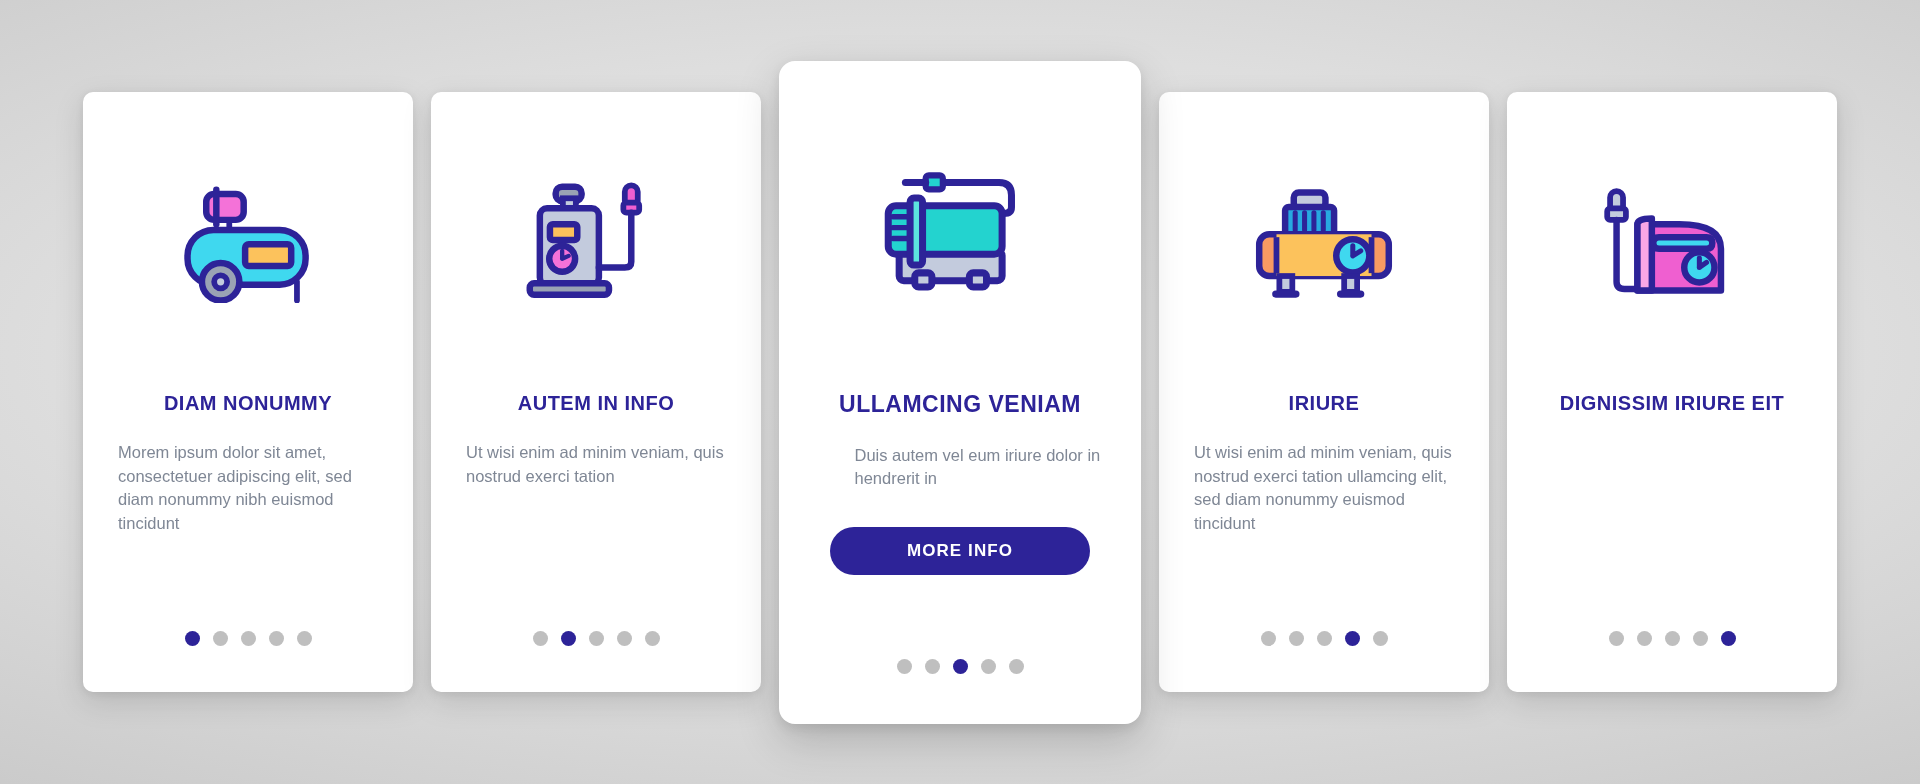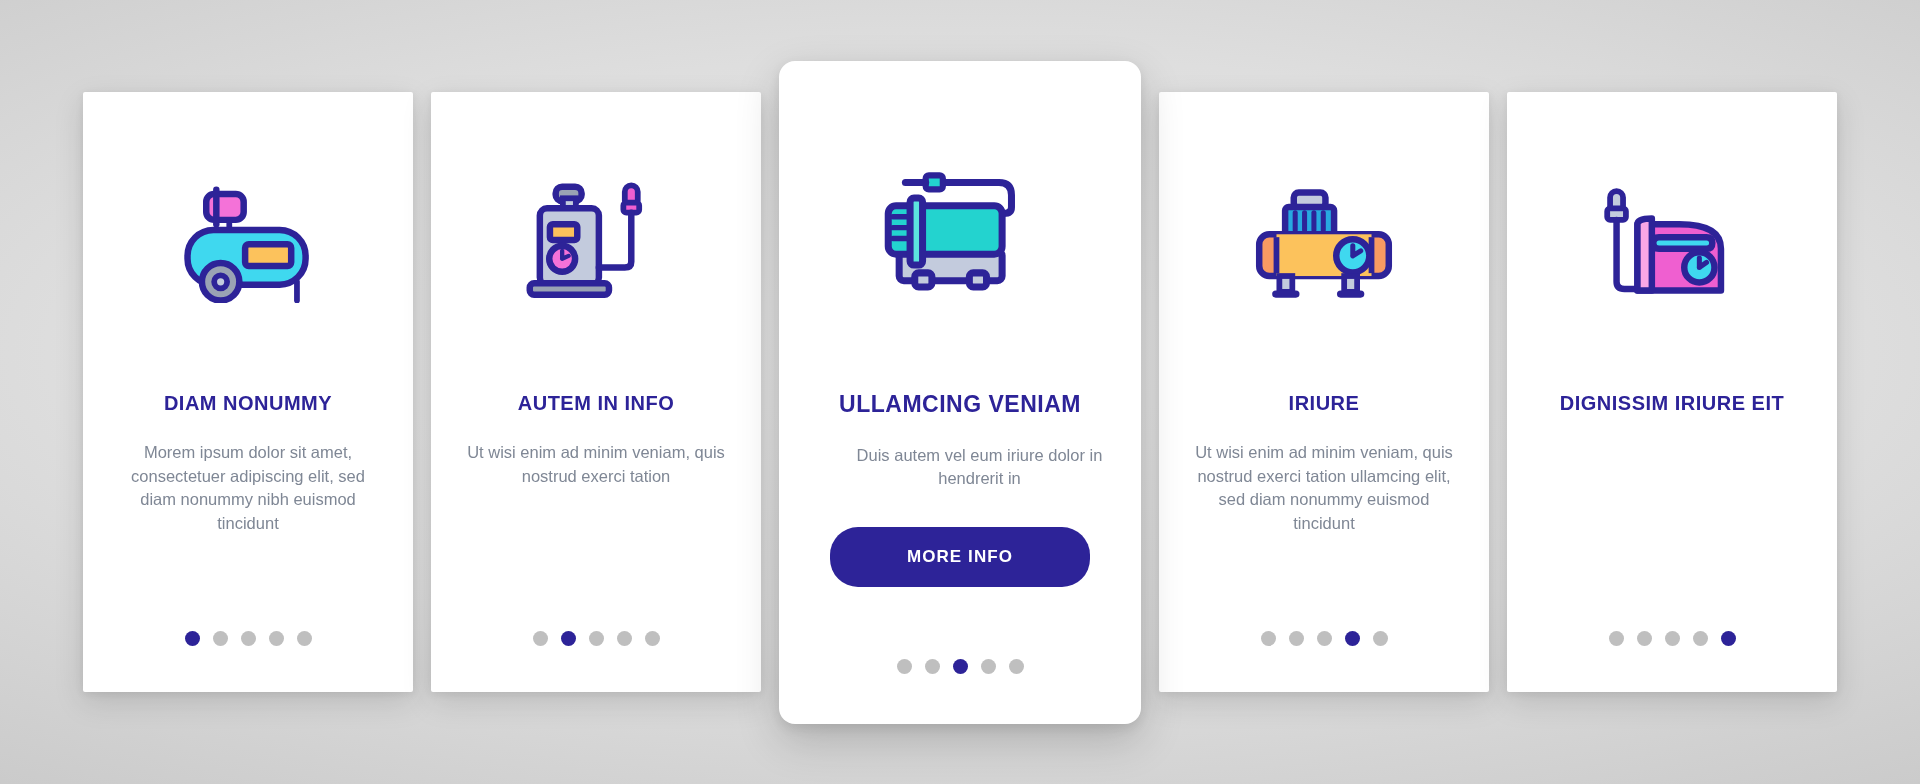--- a/index.html
+++ b/index.html
@@ -23,21 +23,21 @@
     align-items: center;
     justify-content: center;
     gap: 18px;
   }
 
   .card {
     position: relative;
     width: 330px;
     height: 600px;
     background: #ffffff;
-    border-radius: 2px;
+    border-radius: 10px;
     box-shadow: 0 10px 30px rgba(0,0,0,0.13), 0 2px 8px rgba(0,0,0,0.07);
     display: flex;
     flex-direction: column;
     align-items: center;
     padding: 0 22px;
   }
 
   .card.featured {
     width: 362px;
     height: 663px;
@@ -66,33 +66,32 @@
     text-align: center;
     white-space: nowrap;
   }
   .card.featured .card-title { font-size: 23px; }
 
   .card-desc {
     margin-top: 26px;
     font-size: 16.5px;
     line-height: 1.43;
     color: #7f8795;
-    text-align: center;
     max-width: 260px;
   }
   .card.featured .card-desc { max-width: 250px; margin-left: 39px; }
 
   .more-btn {
     margin-top: 36px;
     background: #2d2398;
     color: #ffffff;
     border: none;
     border-radius: 28px;
     width: 260px;
-    height: 60px;
+    height: 48px;
     font-family: "Liberation Sans", sans-serif;
     font-size: 17px;
     font-weight: bold;
     letter-spacing: 1.1px;
     cursor: pointer;
   }
 
   .dots {
     position: absolute;
     bottom: 46px;

